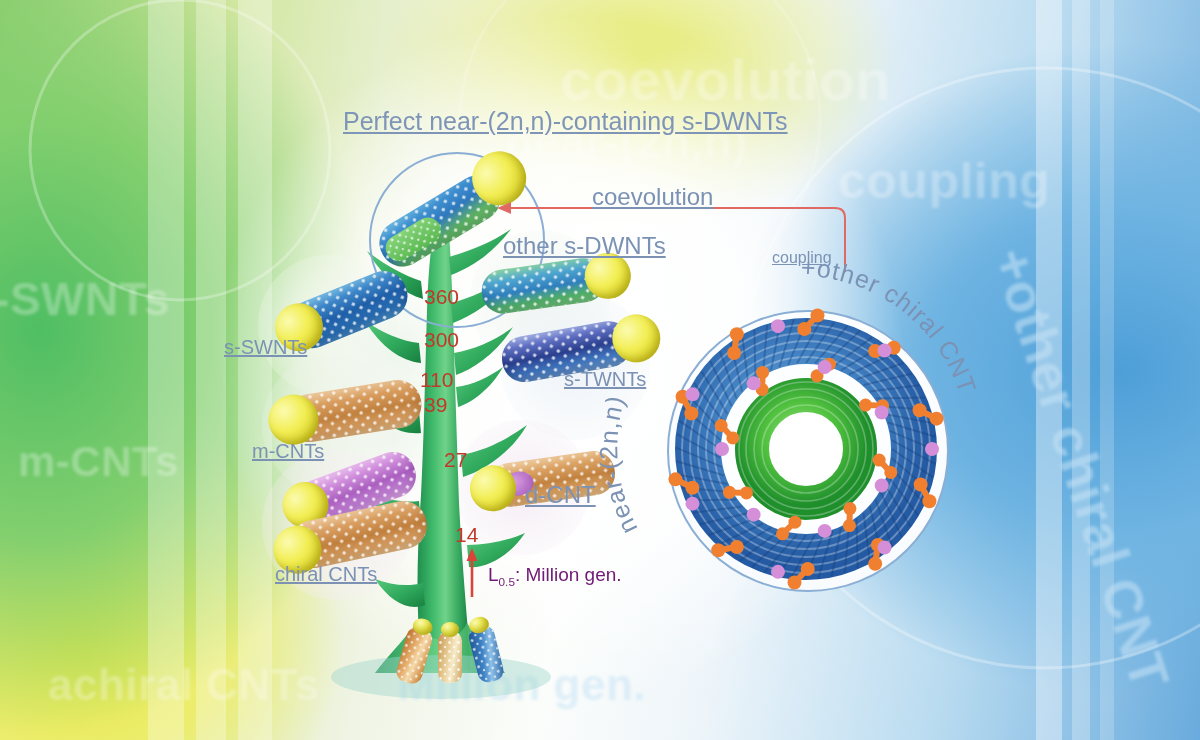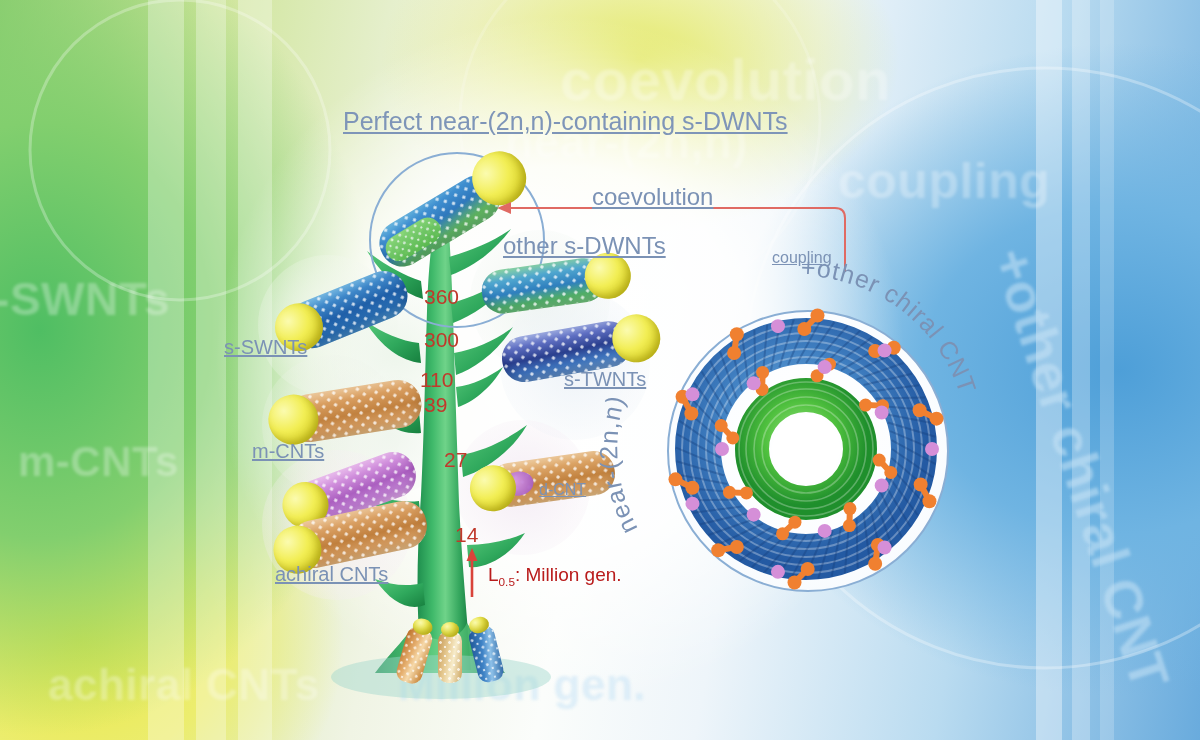--- a/index.html
+++ b/index.html
@@ -73,21 +73,21 @@
   }
 
   
   .lbl{
     position:absolute;color:#7b92b5;white-space:nowrap;
     font-family:"Liberation Sans",sans-serif;
     text-decoration:underline;
   }
   .lbl.title{color:#7e95b8;font-size:25px;}
   .num{position:absolute;color:#c0392b;font-size:21px;font-weight:400;}
-  .redtxt{position:absolute;color:#b91c1c;font-size:19px;white-space:nowrap;}
+  .redtxt{position:absolute;color:#701a75;font-size:19px;white-space:nowrap;}
   .redtxt sub{font-size:.62em;}
 
   
   #bigcircle{
     position:absolute;left:667px;top:310px;width:278px;height:278px;
     border:2px solid #8aaed4;border-radius:50%;
     background:radial-gradient(circle at 50% 46%, #ffffff 0%, #fbfdff 62%, #f2f7fc 100%);
   }
   #smallcircle{
     position:absolute;left:369px;top:152px;width:172px;height:172px;
@@ -263,21 +263,21 @@
     <div class="cap" style="left:0;top:20px;width:46px;height:46px;"></div>
   </div>
   <div class="tube" style="left:272px;top:492px;width:160px;height:90px;transform:rotate(-12deg);">
     <div class="body" style="left:18px;top:20px;width:138px;height:48px;
          background:linear-gradient(178deg,#f1d0a6 0%,#d99f62 26%,#c07f3d 56%,#daa267 82%,#eecb9e 100%);
          border-radius:23px;box-shadow:inset 0 -6px 10px rgba(90,50,0,.26);">
       <div class="lat"></div>
     </div>
     <div class="cap" style="left:0;top:22px;width:48px;height:48px;"></div>
   </div>
-  <div class="lbl" style="left:275px;top:563px;font-size:20px;">achiral CNTs</div>
+  <div class="lbl" style="left:275px;top:563px;font-size:20px;">chiral CNTs</div>
 
   <div class="tube" style="left:482px;top:248px;width:150px;height:80px;transform:rotate(-8deg);">
     <div class="body" style="left:0;top:14px;width:124px;height:44px;
          background:linear-gradient(178deg,#8fd8a0 0%,#4fa6cf 26%,#2f7fbe 54%,#57b86a 80%,#87d57e 100%);
          border-radius:21px;box-shadow:inset 0 -6px 10px rgba(0,40,60,.26);">
       <div class="lat"></div>
     </div>
     <div class="cap" style="left:104px;top:12px;width:46px;height:46px;"></div>
   </div>
   <div class="lbl" style="left:503px;top:232px;font-size:24px;">other s-DWNTs</div>
@@ -296,21 +296,21 @@
     <div class="body" style="left:20px;top:14px;width:126px;height:44px;
          background:linear-gradient(178deg,#f2d3a8 0%,#dba365 26%,#c2823f 56%,#dca568 82%,#efcd9e 100%);
          border-radius:21px;box-shadow:inset 0 -6px 10px rgba(90,50,0,.26);">
       <div class="lat"></div>
     </div>
 
     <div style="position:absolute;left:34px;top:24px;width:30px;height:24px;border-radius:50%;
                 background:radial-gradient(circle at 40% 40%,#d89be6,#9b4fb8);opacity:.95;"></div>
     <div class="cap" style="left:0;top:14px;width:46px;height:46px;"></div>
   </div>
-  <div class="lbl" style="left:539px;top:481px;font-size:16px;">d-CNT</div>
+  <div class="lbl" style="left:525px;top:481px;font-size:24px;">d-CNT</div>
 
   <div id="bigcircle"></div>
 
   <svg width="300" height="300" style="left:656px;top:299px;">
     <defs>
       <radialGradient id="outerG" cx="45%" cy="40%" r="62%">
         <stop offset="0%" stop-color="#7ab4e0"></stop>
         <stop offset="55%" stop-color="#3d7fc2"></stop>
         <stop offset="100%" stop-color="#1d55a0"></stop>
       </radialGradient>

